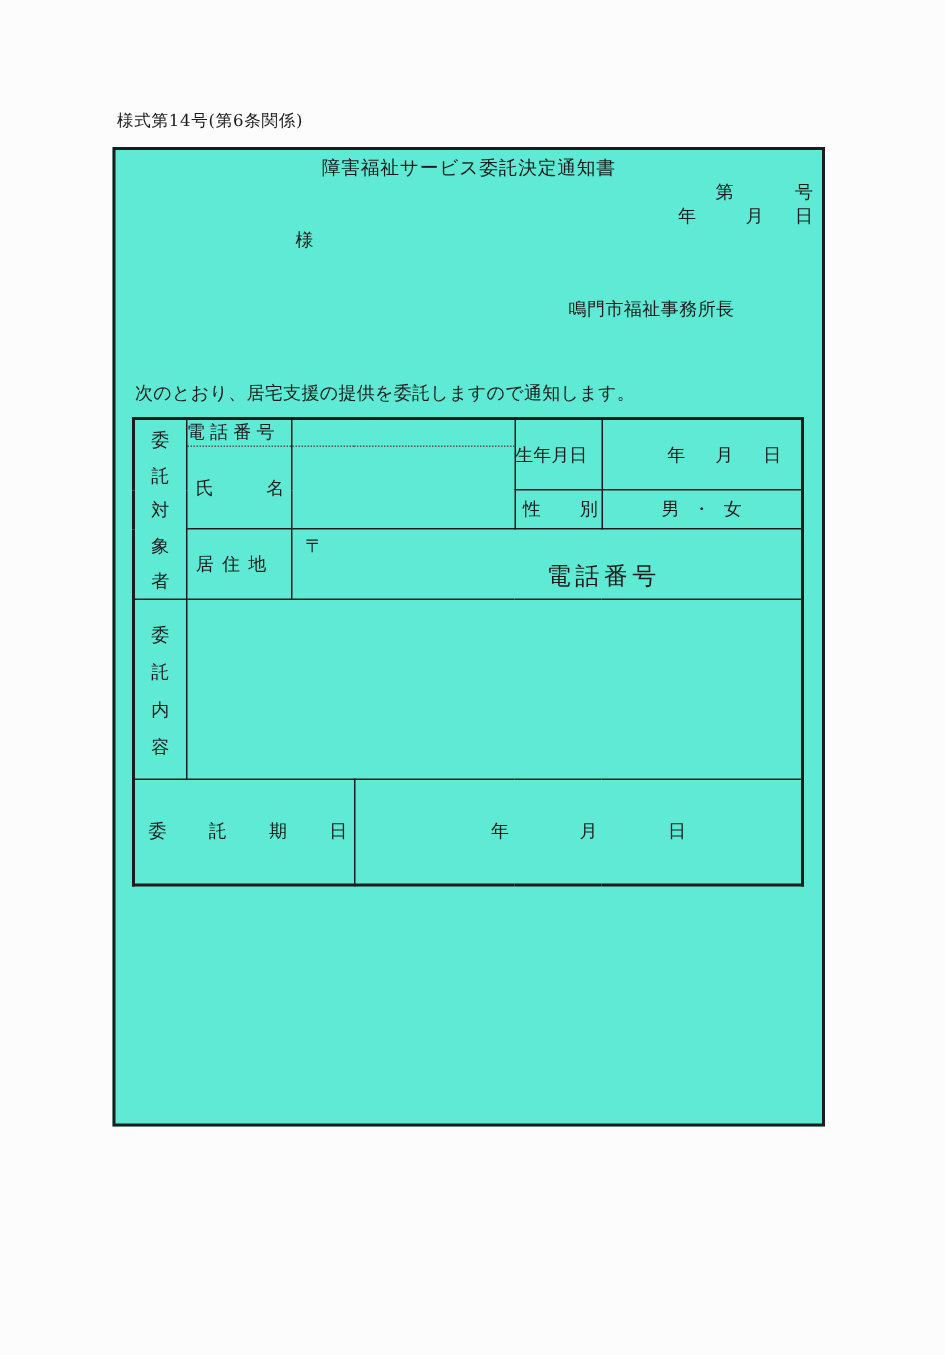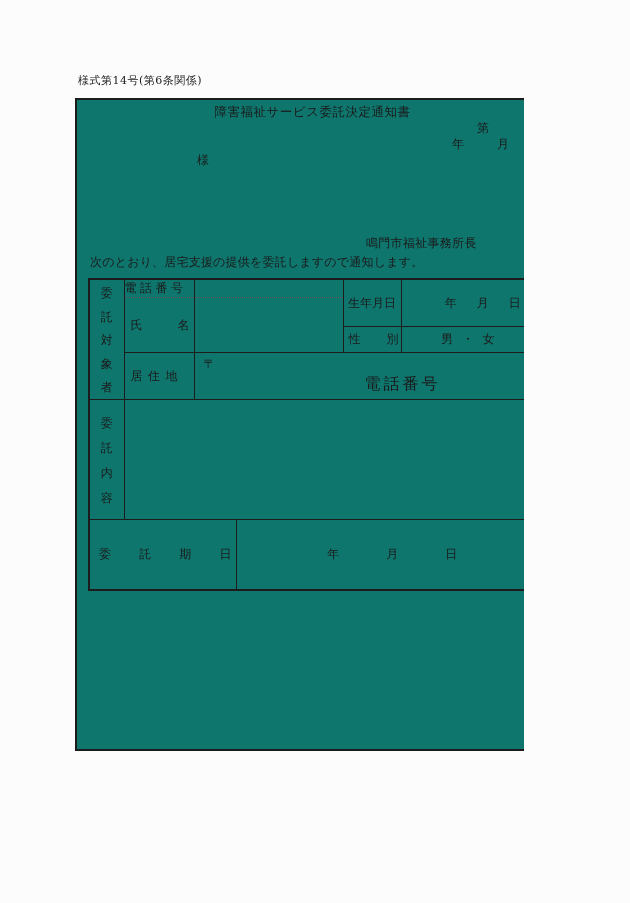--- a/index.html
+++ b/index.html
@@ -1,33 +1,33 @@
 <!DOCTYPE html>
 <html><head>
 <meta charset="utf-8">
 <style>
   * { margin:0; padding:0; box-sizing:border-box; }
   html,body { width:630px; height:903px; background:#fcfcfc;
     font-family:"DejaVu Serif","Liberation Serif",serif; color:#1a1a1a; }
-  .page { position:relative; width:524px; height:903px; overflow:hidden; background:#fcfcfc; }
+  .page { position:relative; width:630px; height:903px; overflow:hidden; background:#fcfcfc; }
 
   .form-number { position:absolute; left:78px; top:73px; font-size:11px; letter-spacing:0.5px; }
 
   .form-box { position:absolute; left:75px; top:98px; width:475px; height:653px;
-    border:2px solid #1c1c1c; background:#0f766e; }
+    border:2px solid #1c1c1c; background:#5eead4; }
 
   .hdr { position:absolute; left:0; right:0; font-size:12px; line-height:14px; }
   .title { top:5px; text-align:center; font-size:12.5px; letter-spacing:0.5px; }
   .doc-no { top:21px; display:flex; justify-content:flex-end; padding-right:6px; }
   .doc-no .gap { width:41px; }
   .issue-date { top:37px; display:flex; justify-content:flex-end; padding-right:6px; }
   .issue-date .y { margin-right:33px; }
   .issue-date .m { margin-right:21px; }
   .addressee { top:53px; left:120px; right:auto; }
-  .issuer { top:99px; left:289px; right:auto; letter-spacing:0.3px;margin-top:37px; }
+  .issuer { top:99px; left:302px; right:auto; letter-spacing:0.3px; }
   .notice { top:155px; left:13px; right:auto; letter-spacing:0.2px; }
 
   table.form { position:absolute; left:11px; top:178px; width:446px;
     border-collapse:collapse; table-layout:fixed; border:2px solid #1c1c1c; }
   table.form td { border:1px solid #1c1c1c; font-size:12px; padding:0;
     position:relative; vertical-align:middle; }
   tr.r1 { height:15px; } tr.r2 { height:29px; } tr.r3 { height:26px; }
   tr.r4 { height:47px; } tr.r5 { height:120px; } tr.r6 { height:70px; }
 
   .dotted-b { border-bottom:1px dotted #555 !important; }
@@ -40,21 +40,21 @@
   .v-content { height:118px; padding:16px 0 14px; }
 
   .furigana { font-size:11px; letter-spacing:3.5px; padding-left:6px; white-space:nowrap; overflow:hidden; }
   .lbl-between { }
   .lbl-between .flexwrap { display:flex; justify-content:space-between; align-items:center; width:100%; }
   .name-lbl .flexwrap { padding:0 4px 0 6px; }
   .res-lbl .flexwrap { padding:0 16px 0 6px; }
   .gender-lbl .flexwrap { padding:0 2px 0 5px; }
   .period-lbl .flexwrap { padding:0 4px 0 9px; }
 
-  .birth-lbl { padding-left:3px;text-align:center; }
+  .birth-lbl { padding-left:3px; }
   .birth-val { display:flex; align-items:center; justify-content:center; gap:20px; padding-left:30px; }
   .gender-val { text-align:center; word-spacing:5px;margin-left:48px; }
   .postal { position:absolute; left:9px; top:3px; font-size:12px; }
   .phone { position:absolute; left:170px; bottom:4px; font-size:16px; letter-spacing:3px; }
   .period-val { display:flex; align-items:center; justify-content:center; gap:47px; padding-left:14px; }
 </style>
 </head>
 <body>
 
 <div class="page">

